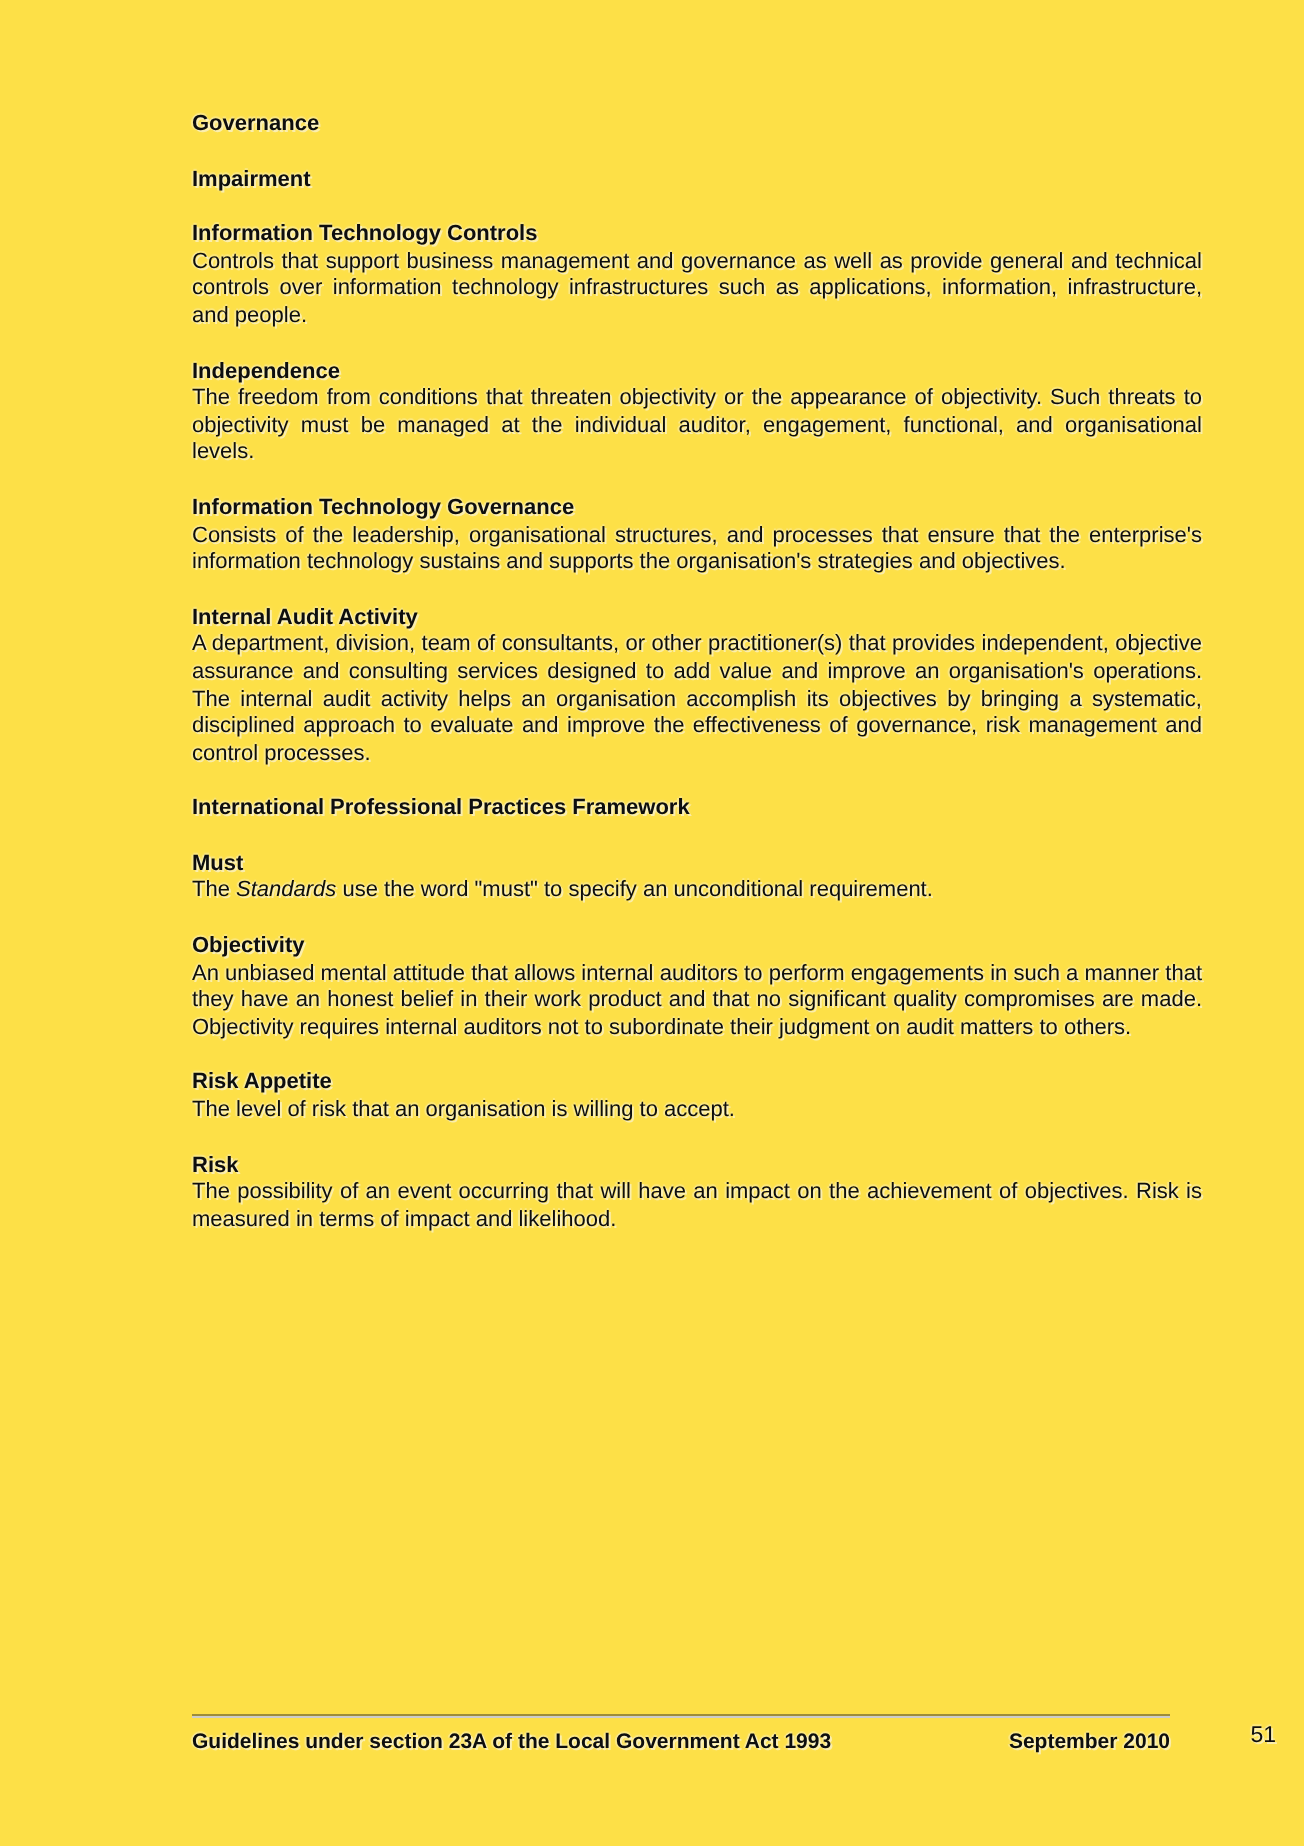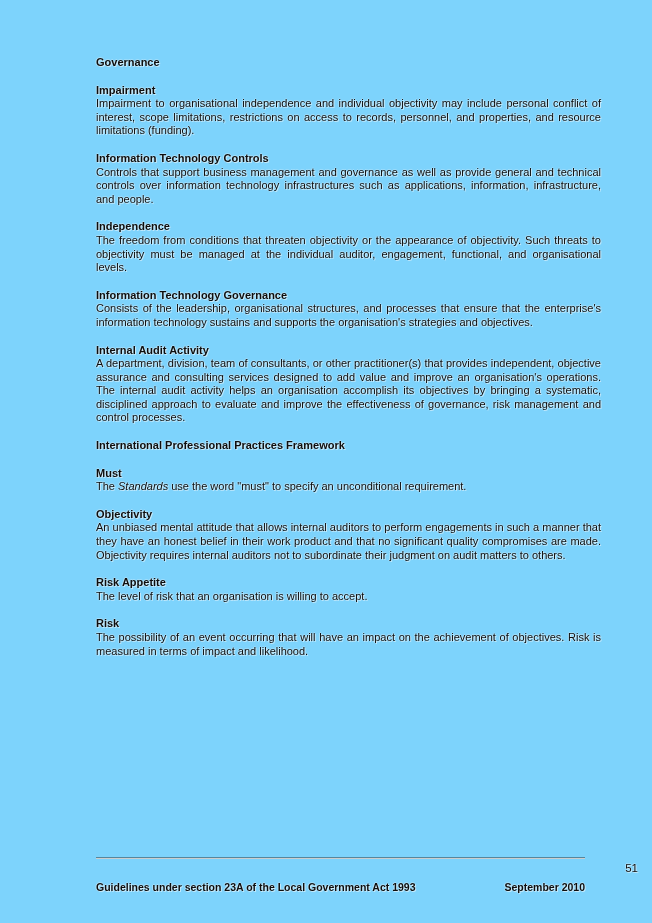--- a/index.html
+++ b/index.html
@@ -4,21 +4,21 @@
 <style>
   html, body {
     margin: 0;
     padding: 0;
     background: #7d7d7d;
   }
   .page {
     position: relative;
     width: 652px;
     height: 923px;
-    background: #7dd3fc;
+    background: #fde047;
     font-family: "Liberation Sans", "DejaVu Sans", sans-serif;
     overflow: hidden;
   }
   
   .scan {
     color: #0e0e0e;
     text-shadow:
       1px 1px 0 rgba(250,250,250,0.55),
       -1px 0   0 rgba(250,250,250,0.30),
       0  -1px  0 rgba(250,250,250,0.25),
@@ -44,21 +44,21 @@
     text-align: justify;
   }
   .italic { font-style: italic; }
   .footer {
     position: absolute;
     left: 96px;
     top: 858px;
     width: 489px;
     border-top: 1px solid #cdcdcd;
     box-shadow: 0 -1px 0 rgba(40,40,40,0.45);
-    padding-top: 22px;
+    padding-top: 6px;
     display: flex;
     justify-content: space-between;
     align-items: baseline;
     font-size: 10.5px;
     font-weight: bold;
   }
   .page-number {
     position: absolute;
     right: 14px;
     top: 862px;
@@ -70,21 +70,20 @@
 
 <div class="page">
   <main class="content scan">
 
     <section class="entry">
       <h3 class="term">Governance</h3>
     </section>
 
     <section class="entry">
       <h3 class="term">Impairment</h3>
-      <p class="definition">Impairment to organisational independence and individual objectivity may include personal conflict of interest, scope limitations, restrictions on access to records, personnel, and properties, and resource limitations (funding).</p>
     </section>
 
     <section class="entry">
       <h3 class="term">Information Technology Controls</h3>
       <p class="definition">Controls that support business management and governance as well as provide general and technical controls over information technology infrastructures such as applications, information, infrastructure, and people.</p>
     </section>
 
     <section class="entry">
       <h3 class="term">Independence</h3>
       <p class="definition">The freedom from conditions that threaten objectivity or the appearance of objectivity. Such threats to objectivity must be managed at the individual auditor, engagement, functional, and organisational levels.</p>

